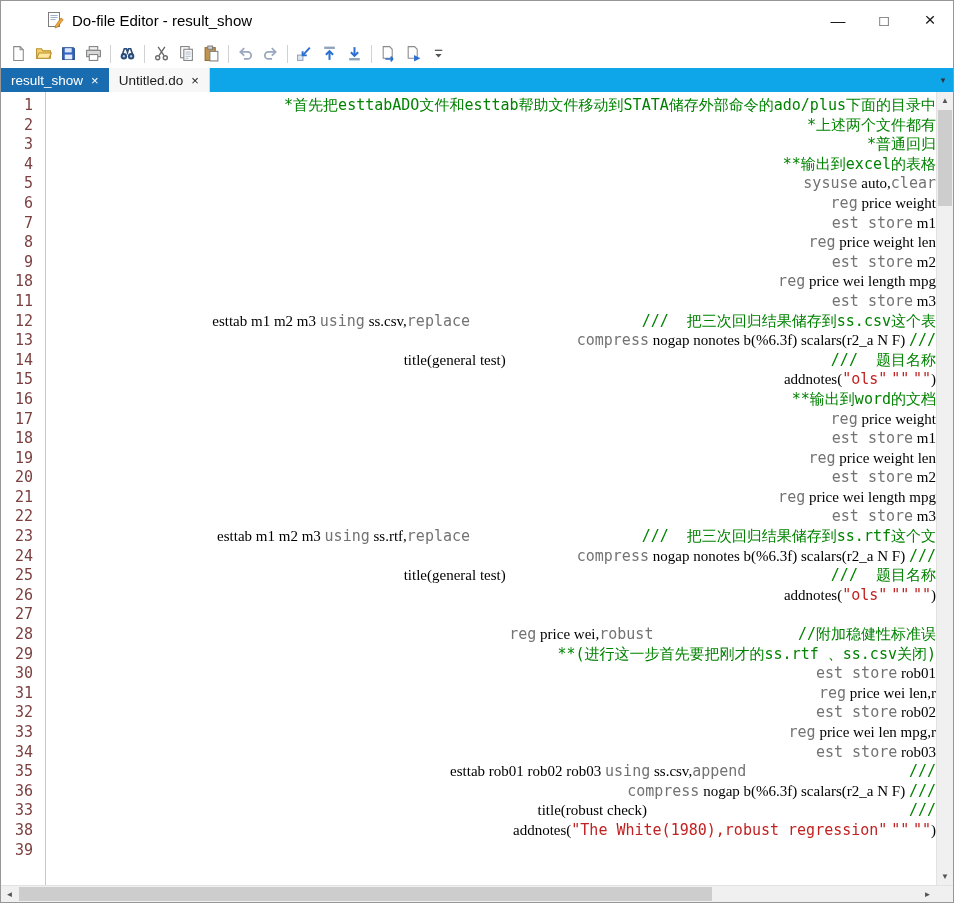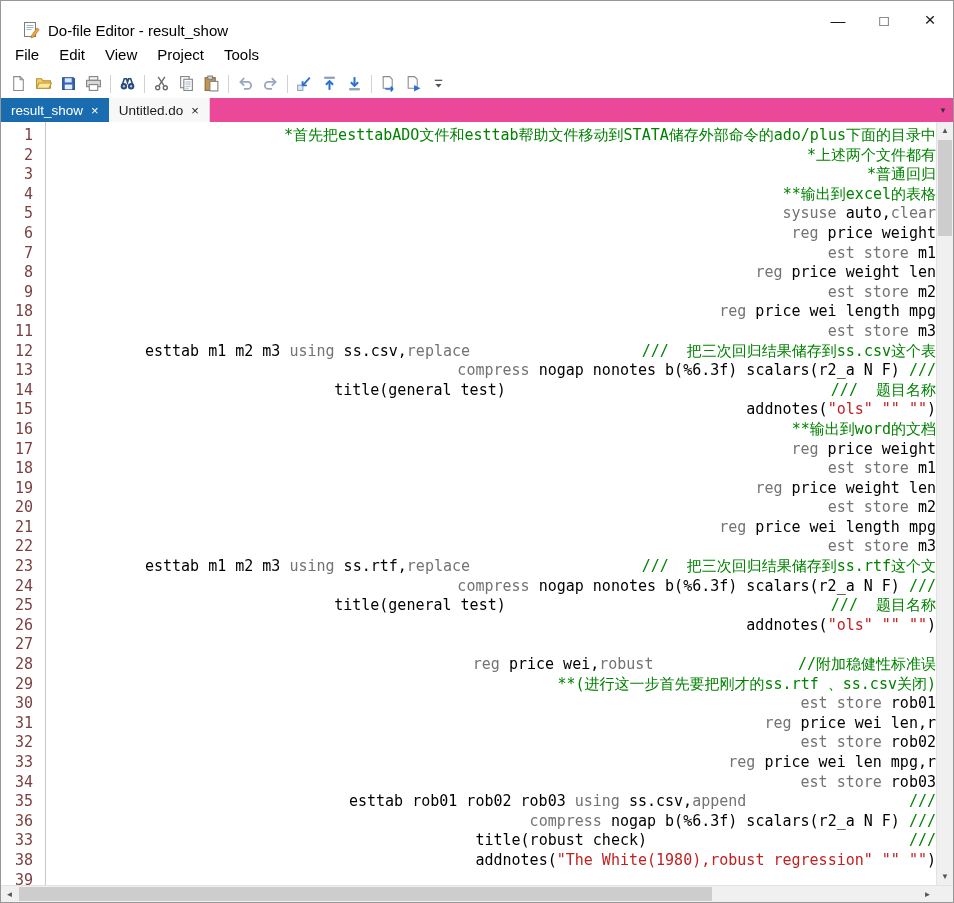--- a/index.html
+++ b/index.html
@@ -2,55 +2,55 @@
 <html><head>
 <meta charset="utf-8">
 <style>
   * { margin:0; padding:0; box-sizing:border-box; }
   body { background:#d0d0d0; font-family:"Liberation Sans", sans-serif; }
   .window {
     width:954px; height:903px; background:#fff; border:1px solid #979797;
     display:flex; flex-direction:column; overflow:hidden;
   }
   
-  .titlebar { height:38px; display:flex; align-items:flex-end; padding-left:21px; background:#fff; flex:0 0 auto; }
+  .titlebar { height:38px; display:flex; align-items:center; padding-left:0; background:#fff; flex:0 0 auto;margin-left:45px; }
   .app-icon { width:18px; height:18px; margin-right:8px; display:inline-flex; }
   .title-text { font-size:15px; color:#000; }
   .win-controls { margin-left:auto; display:flex; height:100%; }
   .win-btn { width:46px; height:100%; display:flex; align-items:center; justify-content:center;
              font-size:15px; color:#1a1a1a; cursor:default; }
   .win-btn[data-name="close-button"] { font-size:19px; }
   
   .menubar { height:30px; display:flex; align-items:center; padding-left:4px; background:#fff; font-size:15px; flex:0 0 auto; }
   .menu-item { padding:4px 10px; color:#000; }
   
   .toolbar { height:29px; display:flex; align-items:center; padding-left:5px; background:#fff; flex:0 0 auto; }
   .tb-btn { width:25px; height:24px; display:flex; align-items:center; justify-content:center; }
   .tb-sep { width:1px; height:18px; background:#d2d2d2; margin:0 4px; }
   
-  .tabbar { height:24px; display:flex; align-items:stretch; background:#ec4899; flex:0 0 auto; }
+  .tabbar { height:24px; display:flex; align-items:stretch; background:#0ea5e9; flex:0 0 auto; }
   .tab { display:flex; align-items:center; gap:8px; padding:0 10px; font-size:13.5px;
          background:#f7f7f7; color:#1a1a1a; border-right:1px solid #d6d6d6; }
   .tab.active { background:#1a6cb0; color:#fff; border-right:none; }
   .tab-close { font-size:13px; line-height:1; }
   .tab-dd { margin-left:auto; width:20px; display:flex; align-items:center; justify-content:center;
             font-size:9px; color:#333; }
   
   .editor { flex:1 1 auto; display:flex; background:#fff; overflow:hidden; }
   .gutter { width:45px; flex:0 0 auto; padding:4px 12px 0 0; text-align:right;
             border-right:1px solid #c9c9c9; color:#7c3f3f;
             font-family:"DejaVu Sans Mono", monospace; font-size:15px; overflow:hidden; }
   .ln { height:19.6px; line-height:19.6px; }
   .code { flex:1 1 auto; padding:4px 0 0 13px; overflow:hidden;
           font-family:"DejaVu Sans Mono", monospace; font-size:15px; }
   .code-line { height:19.6px; line-height:19.6px; white-space:pre;text-align:right; }
   .sg-k { color:#737373; }
   .sg-c { color:#008200; }
   .sg-s { color:#c21f1f; }
-  .sg-t { color:#000; }
+  .sg-t { color:#000;font-family:Liberation Serif, serif; }
   
   .vscroll { width:17px; flex:0 0 auto; position:relative; background:#f0f0f0; border-left:1px solid #e2e2e2; }
   .vs-btn { position:absolute; left:0; width:100%; height:17px; display:flex; align-items:center; justify-content:center;
             font-size:8px; color:#555; }
   .vs-up { top:0; } .vs-down { bottom:0; }
   .vs-thumb { position:absolute; left:1px; right:1px; top:18px; height:96px; background:#cdcdcd; }
   .hscroll-row { height:17px; flex:0 0 auto; display:flex; border-top:1px solid #e2e2e2; }
   .hscroll { flex:1 1 auto; position:relative; background:#f0f0f0; }
   .hs-btn { position:absolute; top:0; width:17px; height:100%; display:flex; align-items:center; justify-content:center;
             font-size:8px; color:#555; }
@@ -72,27 +72,20 @@
       </svg>
     </span>
     <span class="title-text" data-name="window-title">Do-file Editor - result_show</span>
     <div class="win-controls" id="win-controls" data-name="window-controls">
         <div class="win-btn" data-name="minimize-button">—</div>
         <div class="win-btn" data-name="maximize-button">□</div>
         <div class="win-btn" data-name="close-button">×</div>
       </div>
   </div>
 
-  <div class="menubar" id="menubar" data-name="menu-bar">
-      <div class="menu-item" data-name="menu-file">File</div>
-      <div class="menu-item" data-name="menu-edit">Edit</div>
-      <div class="menu-item" data-name="menu-view">View</div>
-      <div class="menu-item" data-name="menu-project">Project</div>
-      <div class="menu-item" data-name="menu-tools">Tools</div>
-    </div>
 
   <div class="toolbar" id="toolbar" data-name="toolbar">
       <div class="tb-btn" data-name="new-do-file-icon">
         <svg width="17" height="17" viewBox="0 0 16 16">
           <path d="M3.5 1.5h6l3 3v10h-9z" fill="#fff" stroke="#8a8a8a"></path>
           <path d="M9.5 1.5v3h3" fill="none" stroke="#8a8a8a"></path>
         </svg>
       </div>
       <div class="tb-btn" data-name="open-icon">
         <svg width="17" height="17" viewBox="0 0 16 16">

